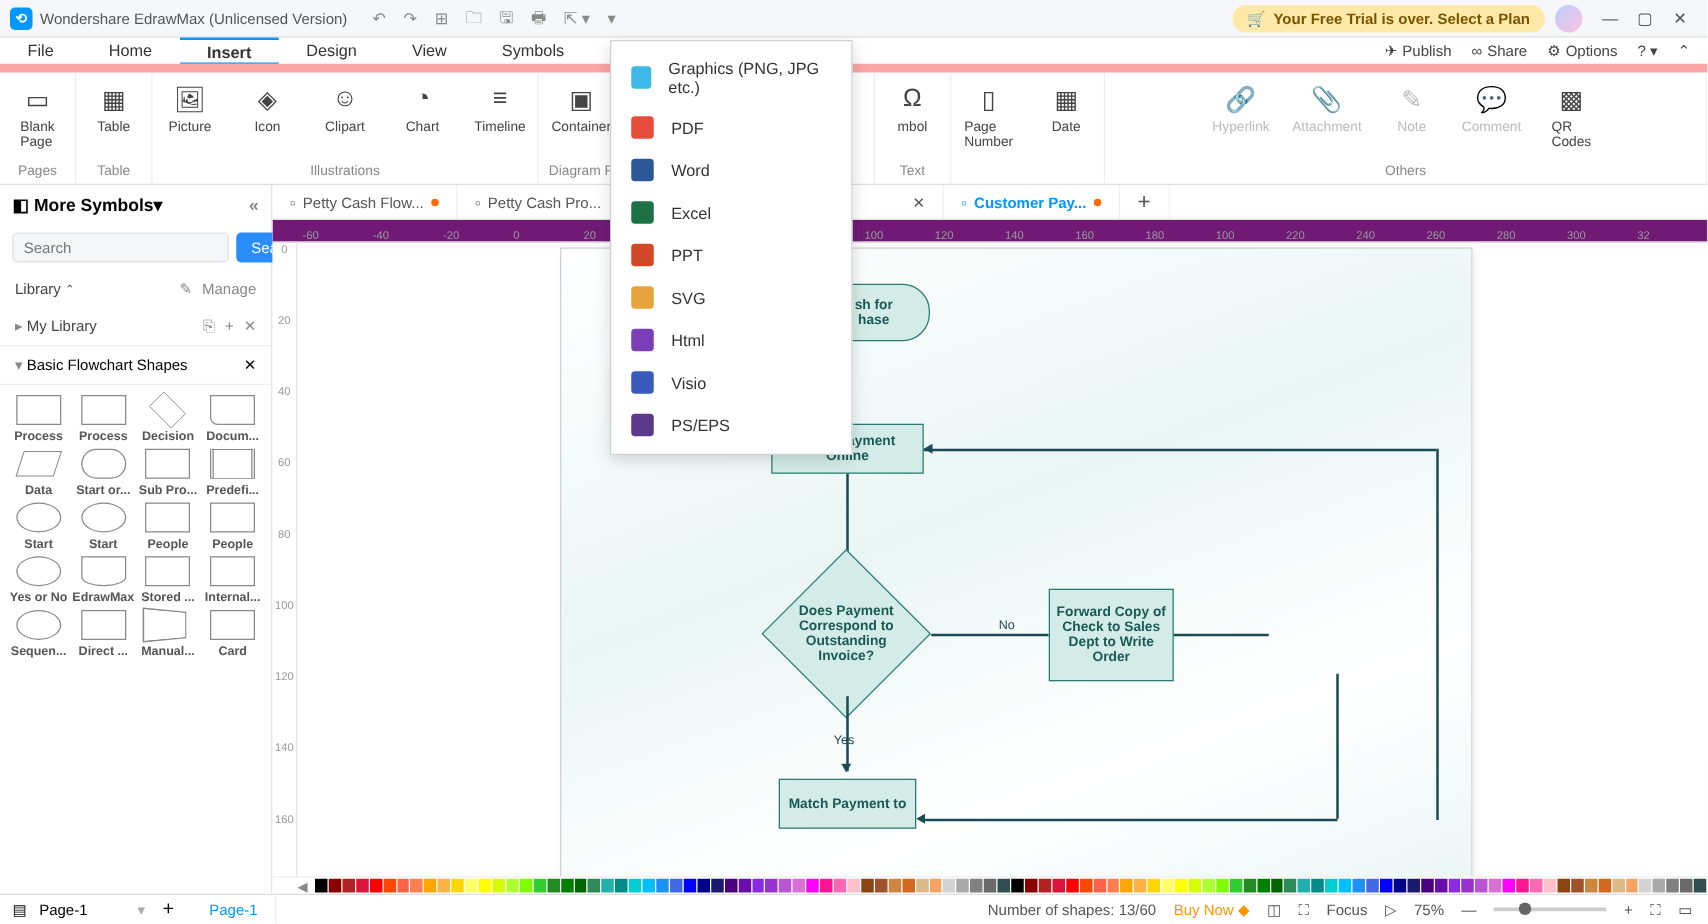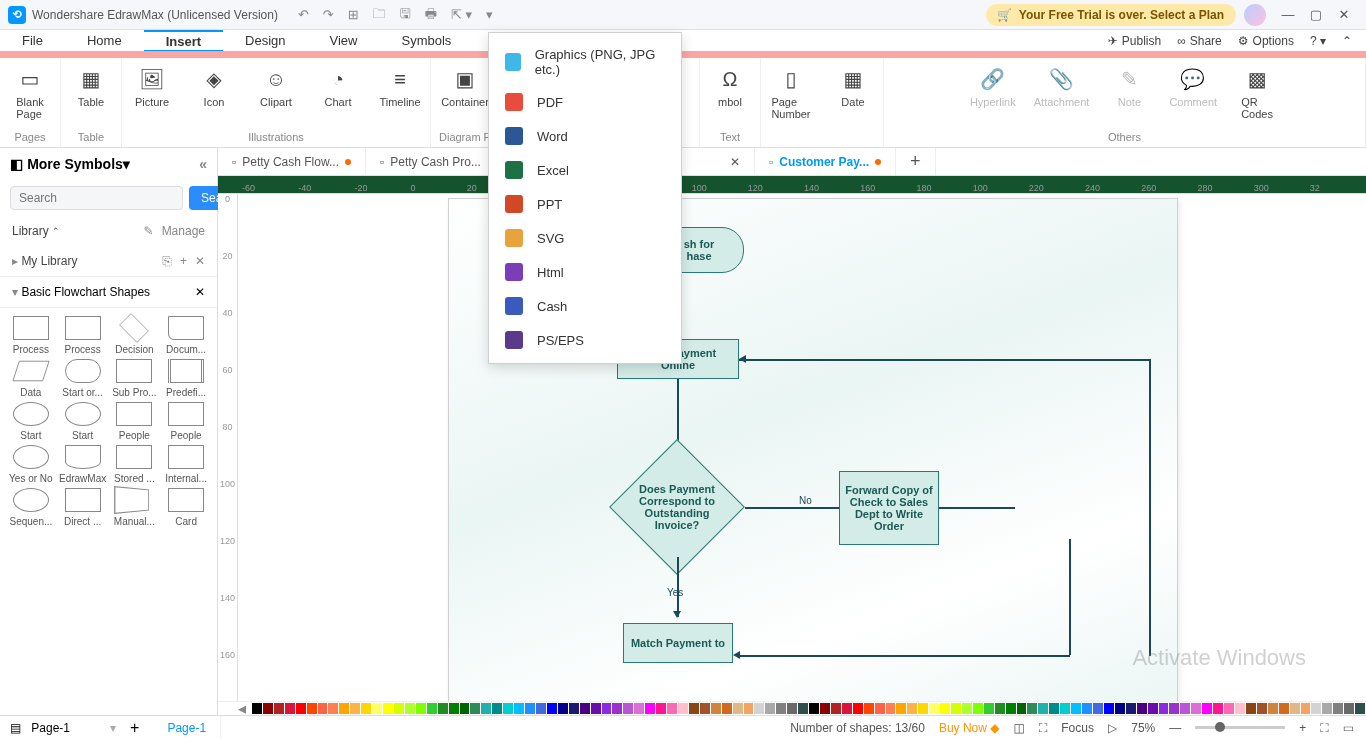--- a/index.html
+++ b/index.html
@@ -40,30 +40,30 @@
 .leftpanel { width:218px; border-right:1px solid #ddd; display:flex; flex-direction:column; font-size:12px;}
 .lp-head { display:flex; align-items:center; padding:8px 10px; font-weight:600; font-size:14px;}
 .lp-head .collapse { margin-left:auto; color:#888;}
 .lp-search { display:flex; padding:6px 10px; gap:6px;}
 .lp-search input { flex:1; border:1px solid #ddd; border-radius:4px; padding:4px 8px; font-size:12px; background:#f5f6f8;}
 .lp-search button { background:#2a8cff; color:#fff; border:none; border-radius:4px; padding:4px 12px; font-size:12px;}
 .lp-row { display:flex; align-items:center; padding:8px 12px; color:#444;}
 .lp-row .rspace { margin-left:auto; display:flex; gap:8px; color:#888;}
 .lp-sect { display:flex; align-items:center; padding:8px 12px; border-top:1px solid #eee; border-bottom:1px solid #eee; font-size:12px;}
 .shapes-grid { display:grid; grid-template-columns:repeat(4,1fr); gap:4px 2px; padding:8px 6px; overflow-y:auto;}
-.shape-cell { display:flex; flex-direction:column; align-items:center; font-size:10px; color:#555; gap:4px;}
+.shape-cell { display:flex; flex-direction:column; align-items:center; font-size:10px; color:#555; gap:4px;font-weight:bold;}
 .shape-cell .sh { width:36px; height:24px; border:1px solid #888; background:#fff;}
 
 
 .canvas-wrap { flex:1; position:relative; background:#f4f6f8; overflow:hidden;}
 .doctabs { height:28px; display:flex; align-items:center; background:#fff; border-bottom:1px solid #e0e0e0; font-size:12px;}
 .dtab { display:flex; align-items:center; gap:6px; padding:0 14px; height:100%; border-right:1px solid #eee; color:#555;}
 .dtab.active { color:#0098ff; font-weight:600;}
 .dtab .dot { width:6px; height:6px; border-radius:50%; background:#ff6a00;}
-.ruler-h { height:18px; background:#14532d; border-bottom:1px solid #ddd; font-size:9px; color:#999; display:flex; align-items:flex-end; padding-left:24px;}
+.ruler-h { height:18px; background:#701a75; border-bottom:1px solid #ddd; font-size:9px; color:#999; display:flex; align-items:flex-end; padding-left:24px;}
 .ruler-h span{ width:57px; text-align:left;}
 .canvas { position:absolute; left:20px; top:46px; right:0; bottom:0; background:#fff; }
 .page { position:absolute; left:210px; top:4px; width:730px; height:560px; background:linear-gradient(160deg,#fff 0%,#eaf6f4 40%,#fff 70%,#e6f4f2 100%); border:1px solid #d0d0d0; box-shadow:2px 2px 6px rgba(0,0,0,.08);}
 .ruler-v { position:absolute; left:0; top:46px; width:20px; bottom:0; background:#fff; border-right:1px solid #ddd; font-size:9px; color:#999; display:flex; flex-direction:column; align-items:center;}
 .ruler-v span{ height:57px;}
 
 
 .fc { position:absolute; border:1.5px solid #2a7a73; background:#d4ece8; display:flex; align-items:center; justify-content:center; text-align:center; font-size:11px; color:#1a5a55; font-weight:600; padding:4px;}
 .fc.round { border-radius:50px;}
 .fc.diamond { transform:rotate(45deg); }
@@ -258,21 +258,21 @@
   <div class="dditem">
       <span class="ddicon" style="background:#e8a33d"></span>
       <span>SVG</span>
     </div>
   <div class="dditem">
       <span class="ddicon" style="background:#7b3db8"></span>
       <span>Html</span>
     </div>
   <div class="dditem">
       <span class="ddicon" style="background:#3a5bbc"></span>
-      <span>Cash</span>
+      <span>Visio</span>
     </div>
   <div class="dditem">
       <span class="ddicon" style="background:#5b3a8c"></span>
       <span>PS/EPS</span>
     </div>
 </div>
 
 <div class="workarea">
 
   <div class="leftpanel">
@@ -474,21 +474,20 @@
         <div class="conn v" style="left:700px; top:160px; height:297px;"></div>
         <div class="arrow left" style="left:290px; top:156px;"></div>
 
         <div class="conn v" style="left:228px; top:358px; height:60px;"></div>
         <div class="lbl" style="left:218px; top:388px;">Yes</div>
         <div class="arrow down" style="left:224px; top:412px;"></div>
         <div class="fc" style="left:174px; top:424px; width:110px; height:40px;">Match Payment to</div>
         <div class="arrow left" style="left:284px; top:452px;"></div>
       </div>
     </div>
-    <div class="watermark">Activate Windows</div>
   </div>
 </div>
 
 <div class="colorbar" id="colorbar">
   <span style="margin-right:6px;color:#888">◂</span>
 <div class="sw" style="background: rgb(0, 0, 0);"></div>
     <div class="sw" style="background: rgb(139, 0, 0);"></div>
     <div class="sw" style="background: rgb(178, 34, 34);"></div>
     <div class="sw" style="background: rgb(220, 20, 60);"></div>
     <div class="sw" style="background: rgb(255, 0, 0);"></div>

